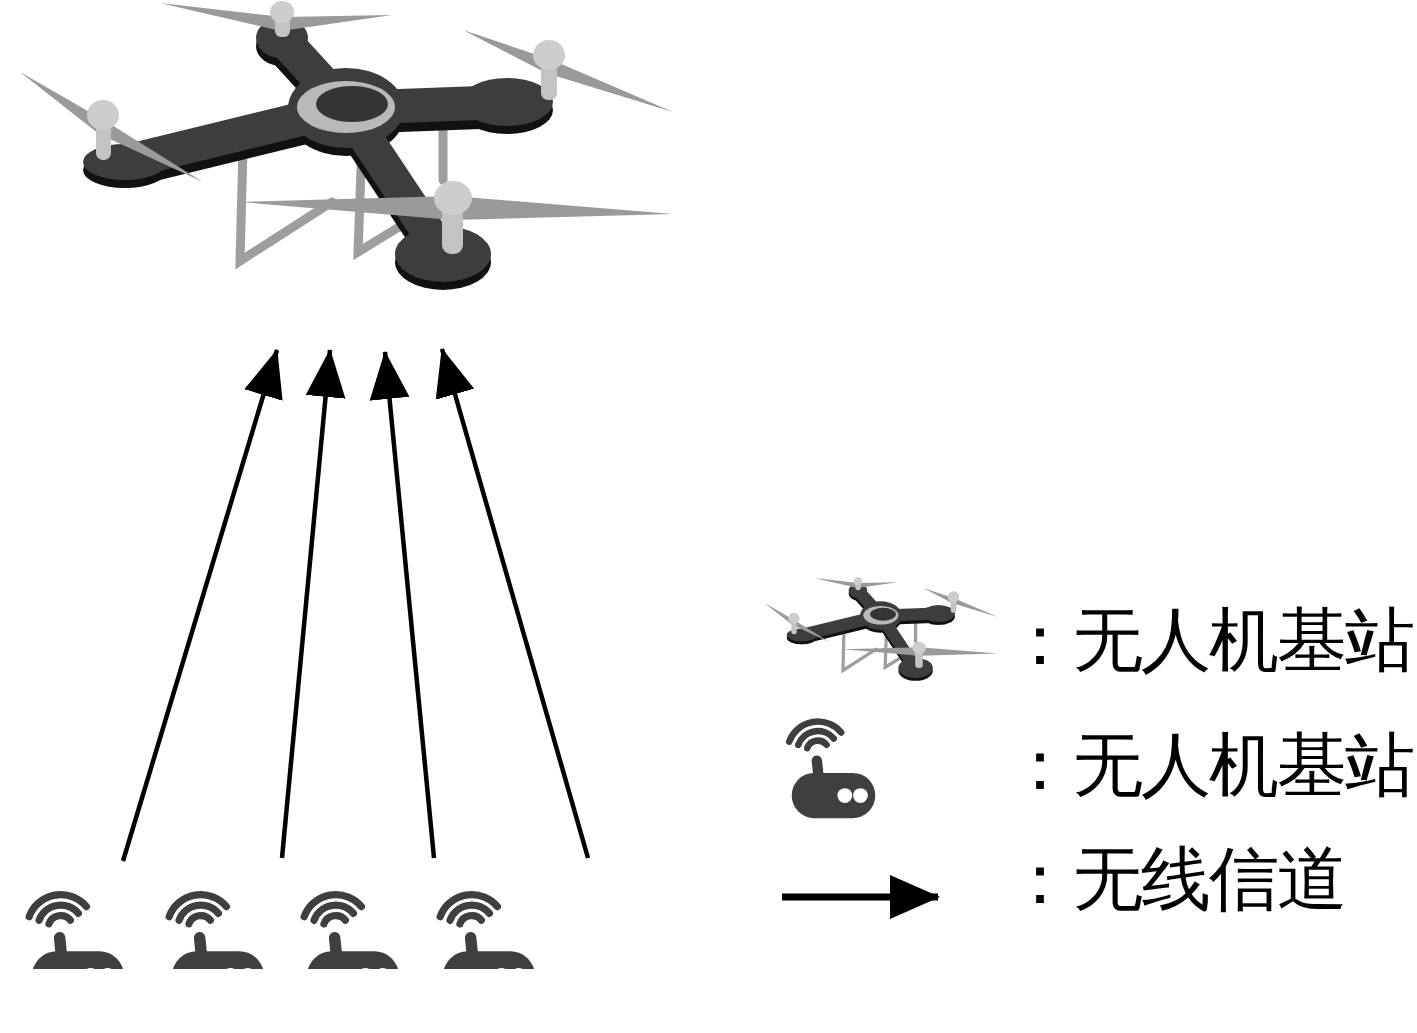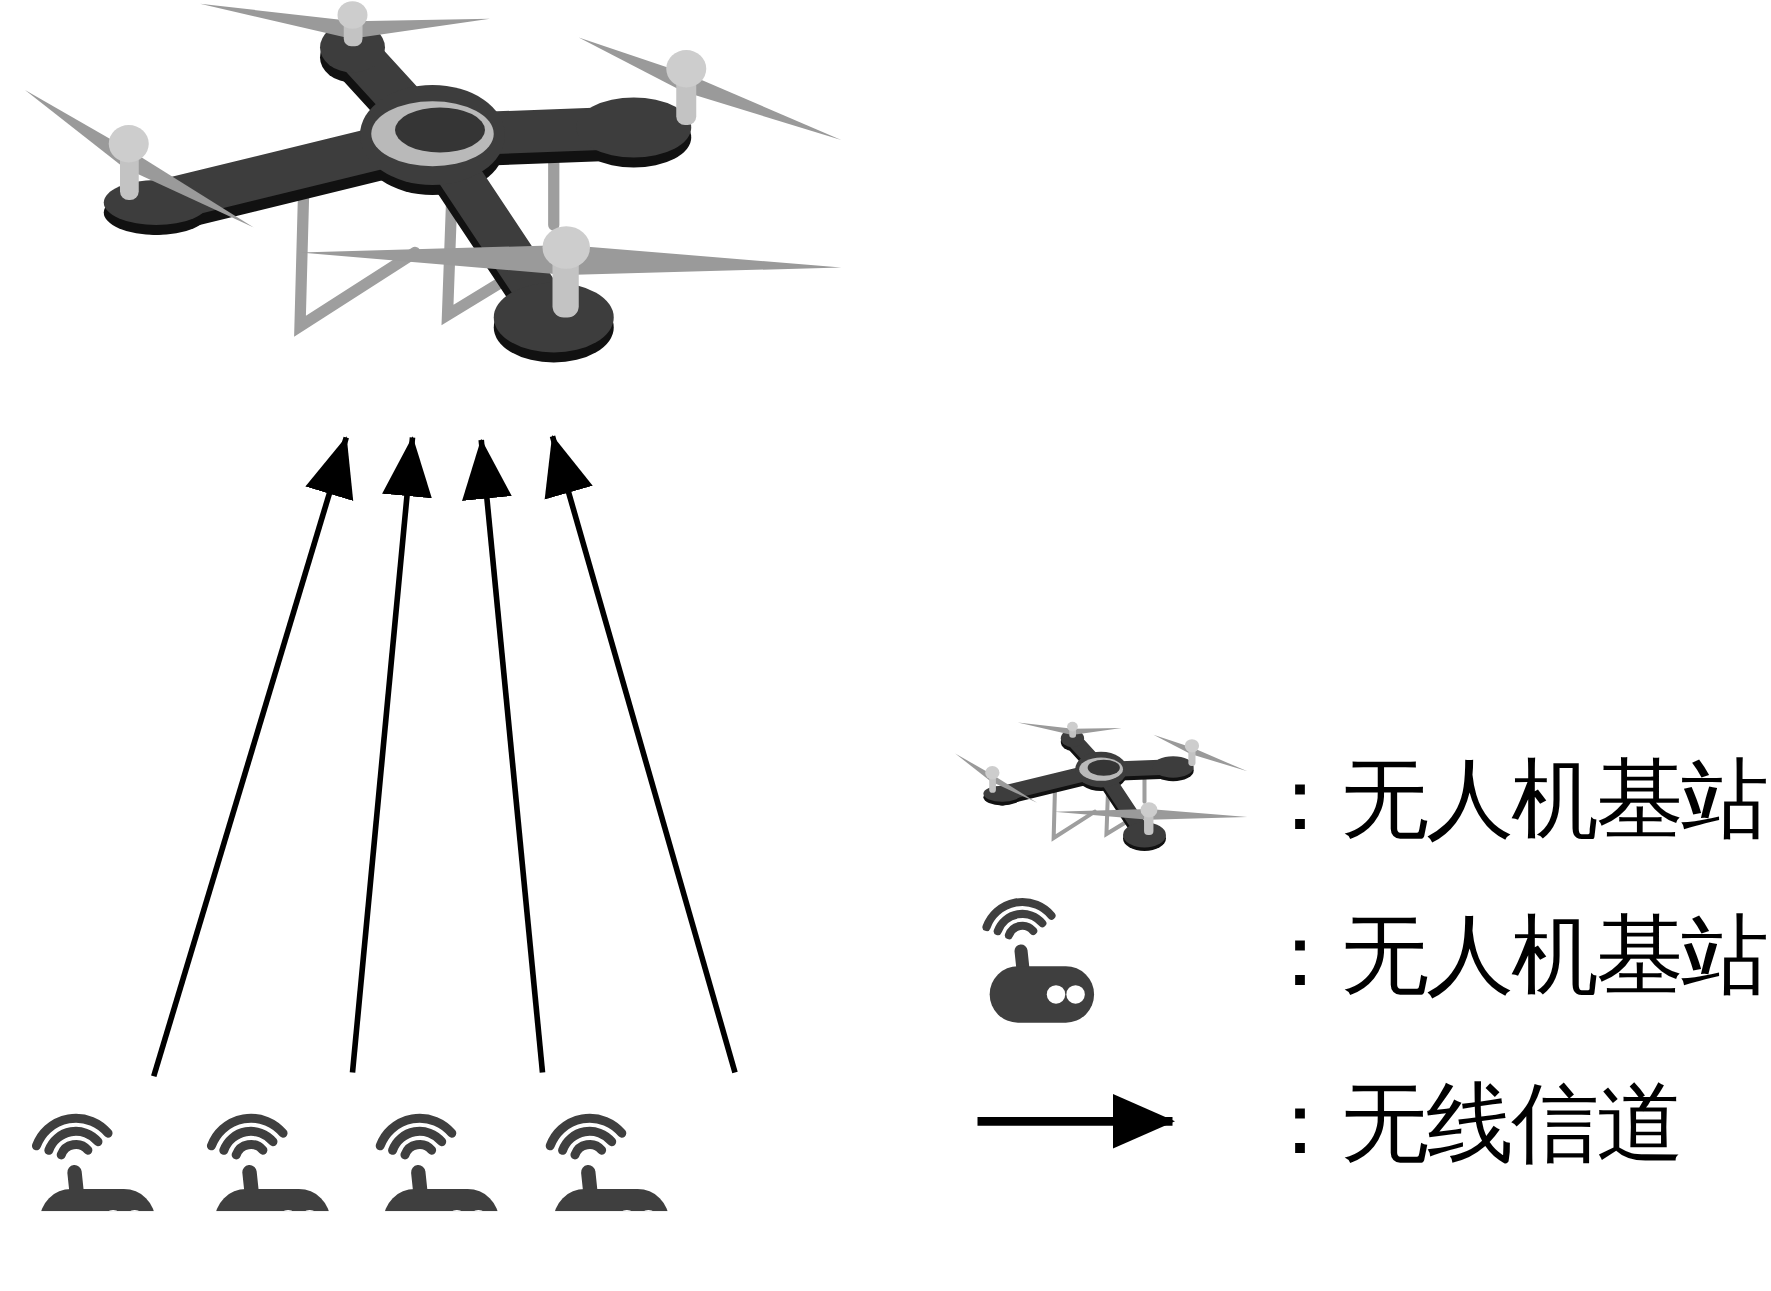--- a/index.html
+++ b/index.html
@@ -17,21 +17,21 @@
     left:1005px;
     font-size:70px;
     line-height:74px;
     letter-spacing:-2px;
     color:#000;
     white-space:nowrap;
     font-family:"Liberation Serif","DejaVu Serif",serif;
   }
   .legend-text.row1{top:604px;}
   .legend-text.row2{top:729px;}
-  .legend-text.row3{top:843px;margin-top:20px;}
+  .legend-text.row3{top:843px;}
 </style>
 </head>
 <body>
 
 <div class="canvas">
 
   <svg class="diagram-svg" viewBox="0 0 1417 1033">
     <defs>
 
       <g id="drone">

